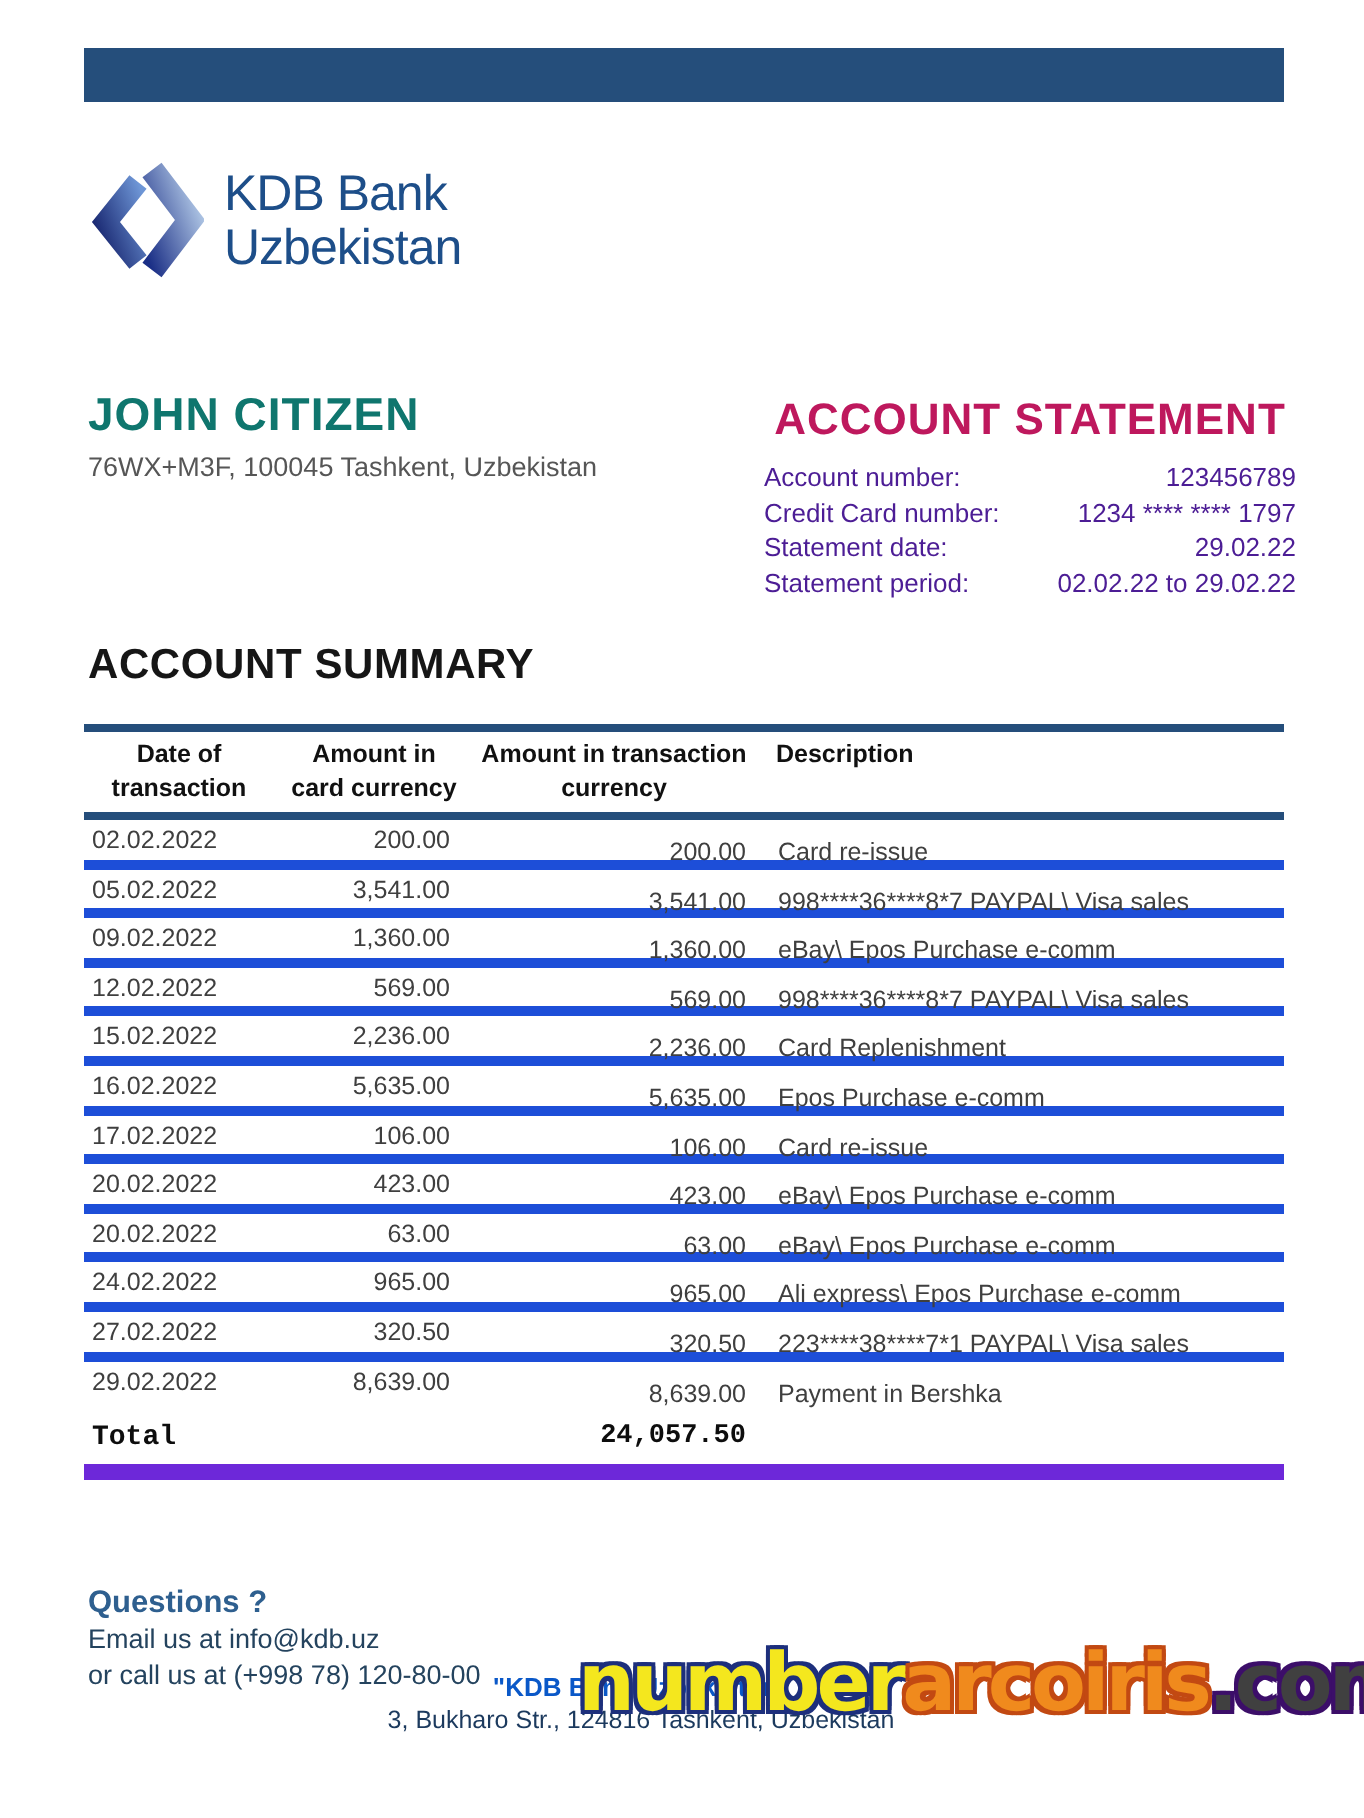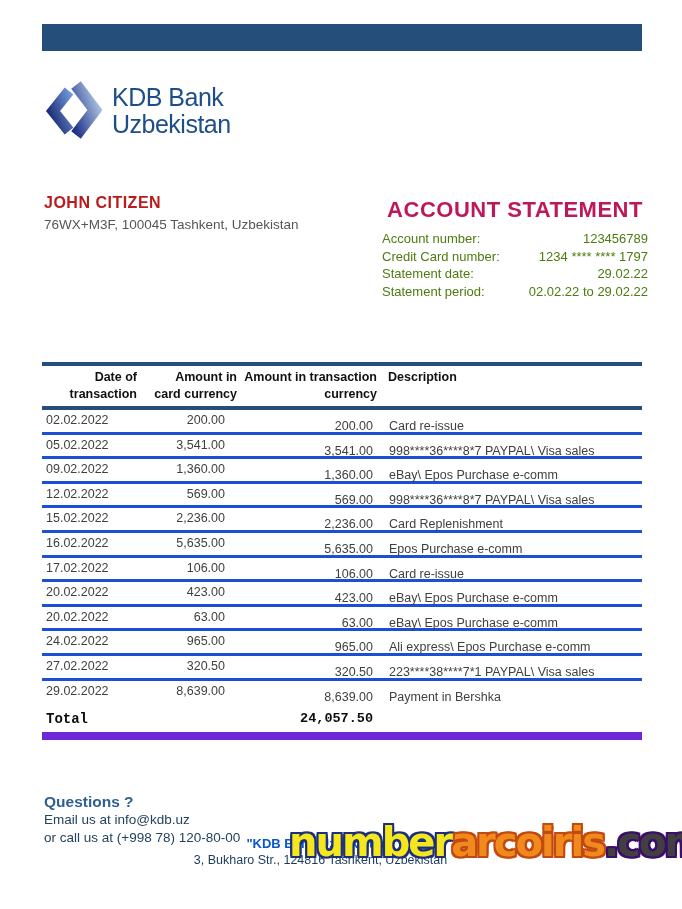--- a/index.html
+++ b/index.html
@@ -5,37 +5,37 @@
   * { margin:0; padding:0; box-sizing:border-box; }
   body { background:#ffffff; font-family:"Liberation Sans", sans-serif; }
   .page { position:relative; width:682px; height:909px; background:#ffffff; overflow:hidden; }
 
   .top-bar { position:absolute; left:42px; top:24px; width:600px; height:27px; background:#254e7b; }
 
   .logo { position:absolute; left:44px; top:78px; display:flex; align-items:flex-start; gap:10px; }
   .logo-text { margin-top:6px; font-size:25px; line-height:27px; color:#1d4e89; letter-spacing:-0.5px; font-weight:400; }
 
   .customer { position:absolute; left:44px; top:194px; }
-  .customer-name { font-size:16px; font-weight:700; color:#b91c1c; letter-spacing:0.5px; }
+  .customer-name { font-size:23px; font-weight:700; color:#0f766e; letter-spacing:0.5px; }
   .customer-address { margin-top:5px; font-size:13.5px; color:#565656; }
 
   .statement { position:absolute; left:382px; top:197px; width:266px; }
   .statement-title { font-size:22px; font-weight:600; color:#be185d; letter-spacing:0.5px; text-align:center; white-space:nowrap; }
   .statement-fields { margin-top:7px; }
-  .statement-row { display:flex; justify-content:space-between; font-size:13px; line-height:17.5px; color:#4d7c0f;align-items:flex-end; }
+  .statement-row { display:flex; justify-content:space-between; font-size:13px; line-height:17.5px; color:#4c1d95;align-items:flex-end; }
   .statement-row .value { text-align:right; white-space:nowrap; }
 
   .summary-title { position:absolute; left:44px; top:321px; font-size:21px; font-weight:700; color:#161616; letter-spacing:0.3px; }
 
   .table { position:absolute; left:42px; top:362px; width:600px; }
   .rule { height:4px; background:#254e7b; }
   .thead { display:grid; grid-template-columns:95px 100px 140px 265px; padding:3px 0 4px 0; }
-  .th { font-size:12.5px; font-weight:700; color:#111111; text-align:right; line-height:16.5px; }
+  .th { font-size:12.5px; font-weight:700; color:#111111; text-align:center; line-height:16.5px; }
   .th.left { text-align:left; padding-left:11px; }
-  .trow { display:grid; grid-template-columns:95px 100px 140px 265px; height:24.6px; border-bottom:3px solid #1d4ed8; font-size:12.5px; color:#3f3f3f; }
+  .trow { display:grid; grid-template-columns:95px 100px 140px 265px; height:24.6px; border-bottom:5px solid #1d4ed8; font-size:12.5px; color:#3f3f3f; }
   .trow:last-child { border-bottom:none; }
   .c-date { padding:3px 0 0 4px; }
   .c-amt1 { padding:3px 12px 0 0; text-align:right; }
   .c-amt2 { padding:9px 4px 0 0; text-align:right; }
   .c-desc { padding:9px 0 0 12px; white-space:nowrap; }
   .total-row { display:grid; grid-template-columns:95px 100px 140px 265px; padding:6px 0 5px 0; border-bottom:8px solid #6d28d9;font-family:Liberation Mono, monospace; }
   .total-label { font-size:14px; font-weight:700; color:#0d0d0d; padding-left:4px; }
   .total-value { grid-column:3; font-size:13.5px; font-weight:700; color:#0d0d0d; text-align:right; padding-right:4px; }
 
   .contact { position:absolute; left:44px; top:753px;margin-top:40px; }
@@ -102,20 +102,21 @@
         <span class="label">Statement date:</span>
         <span class="value">29.02.22</span>
       </div>
       <div class="statement-row">
         <span class="label">Statement period:</span>
         <span class="value">02.02.22 to 29.02.22</span>
       </div>
     </div>
   </div>
 
+  <div class="summary-title">ACCOUNT SUMMARY</div>
 
   <div class="table">
     <div class="rule"></div>
     <div class="thead">
       <div class="th">
         <div>Date of</div>
         <div>transaction</div>
       </div>
       <div class="th">
         <div>Amount in</div>

